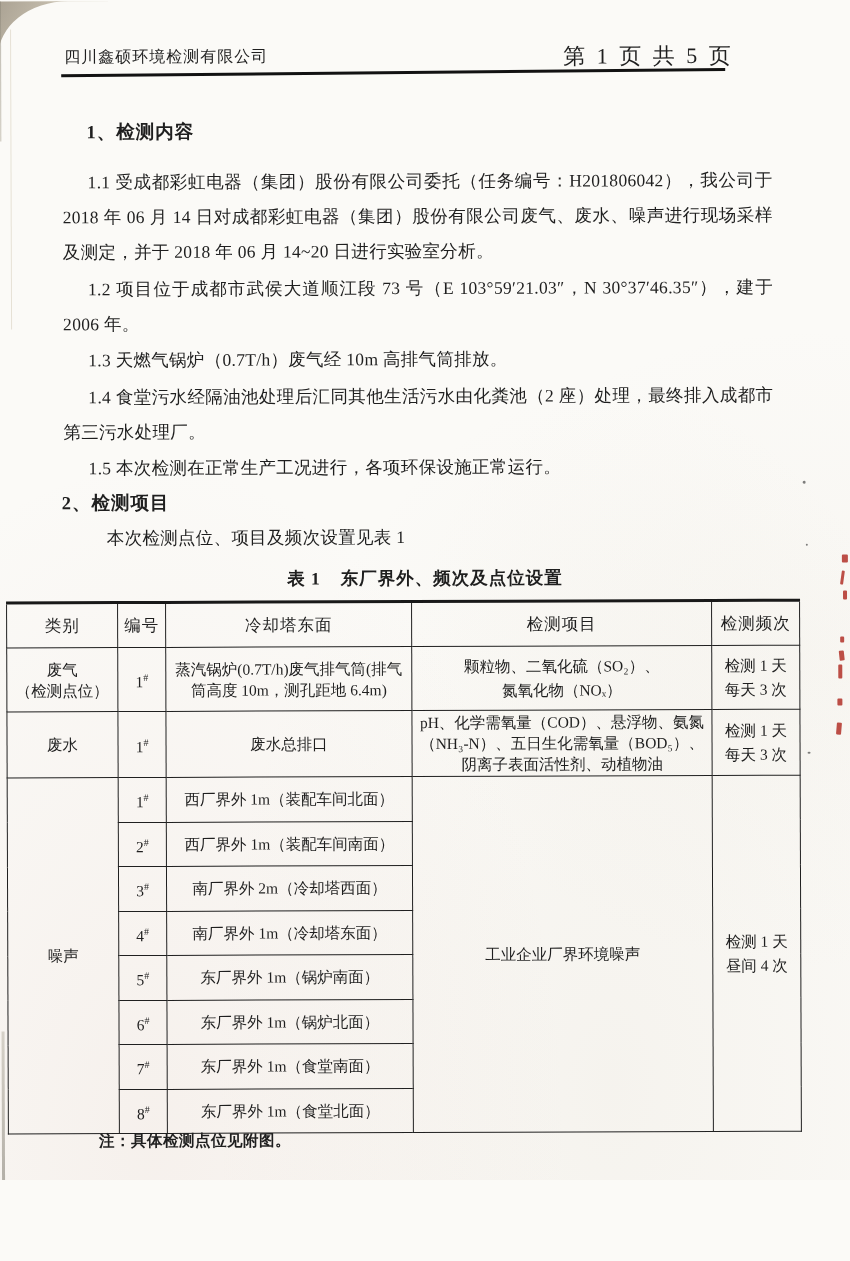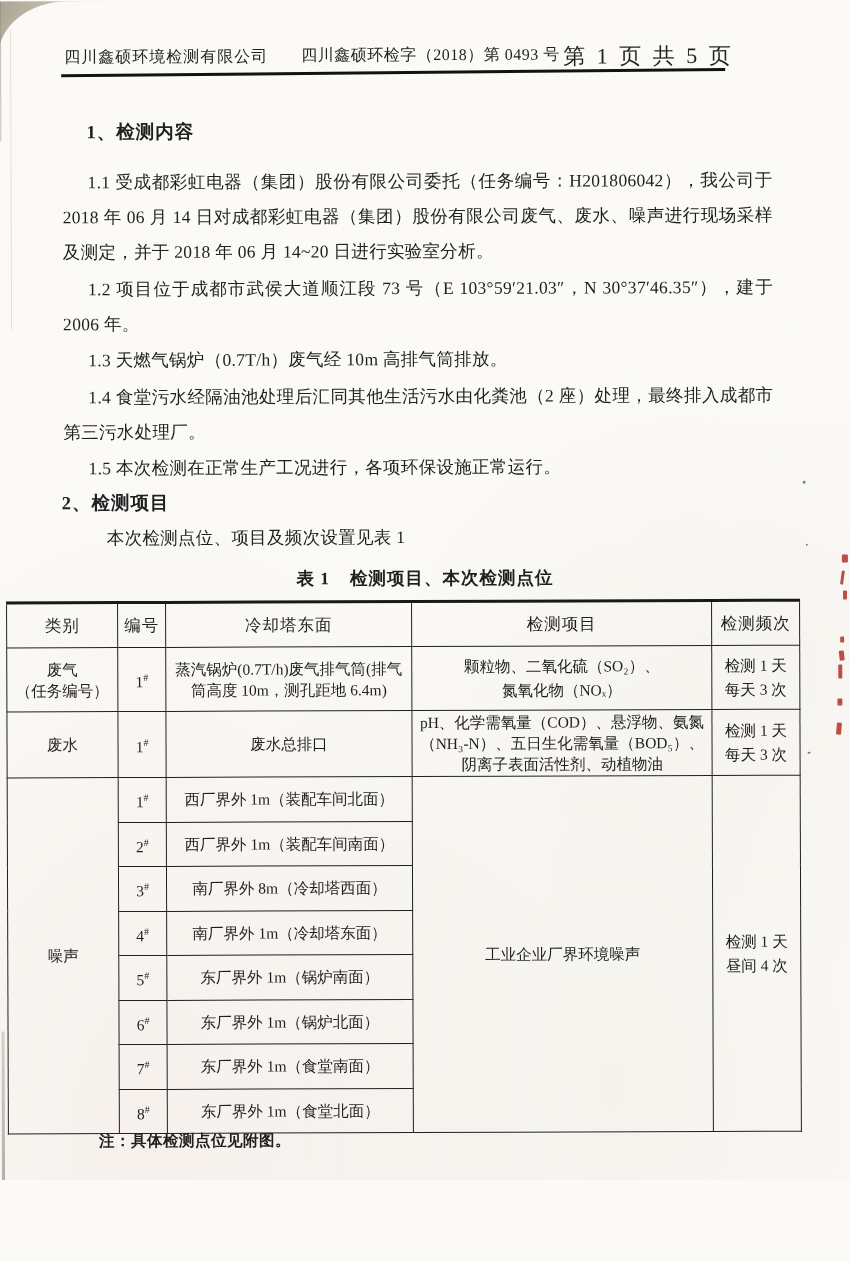--- a/index.html
+++ b/index.html
@@ -78,36 +78,35 @@
     <div class="seal-frag" style="left:842px;top:556px;width:6px;height:8px;"></div>
     <div class="seal-frag" style="left:841px;top:572px;width:3px;height:14px;transform:rotate(8deg);"></div>
     <div class="seal-frag" style="left:843px;top:592px;width:4px;height:9px;"></div>
     <div class="seal-frag" style="left:840px;top:638px;width:4px;height:6px;"></div>
     <div class="seal-frag" style="left:839px;top:652px;width:5px;height:10px;transform:rotate(-6deg);"></div>
     <div class="seal-frag" style="left:838px;top:666px;width:4px;height:14px;"></div>
     <div class="seal-frag" style="left:837px;top:700px;width:5px;height:7px;"></div>
     <div class="seal-frag" style="left:836px;top:724px;width:5px;height:12px;transform:rotate(5deg);"></div>
 
     <div class="hdr-company">四川鑫硕环境检测有限公司</div>
-    <div class="hdr-docno">四川鑫硕环检字（2018）第 0493 号</div>
     <div class="hdr-pageinfo">第 1 页 共 5 页</div>
     <div class="hdr-rule"></div>
 
     <div class="h-sec" style="top:118px;left:88px;">1、检测内容</div>
     <div class="para" style="top:164px;">1.1 受成都彩虹电器（集团）股份有限公司委托（任务编号：H201806042），我公司于 2018 年 06 月 14 日对成都彩虹电器（集团）股份有限公司废气、废水、噪声进行现场采样及测定，并于 2018 年 06 月 14~20 日进行实验室分析。</div>
     <div class="para" style="top:271px;">1.2 项目位于成都市武侯大道顺江段 73 号（E 103°59′21.03″，N 30°37′46.35″），建于 2006 年。</div>
     <div class="para" style="top:342px;">1.3 天燃气锅炉（0.7T/h）废气经 10m 高排气筒排放。</div>
     <div class="para" style="top:379px;">1.4 食堂污水经隔油池处理后汇同其他生活污水由化粪池（2 座）处理，最终排入成都市第三污水处理厂。</div>
     <div class="para" style="top:450px;">1.5 本次检测在正常生产工况进行，各项环保设施正常运行。</div>
 
     <div class="h-sec" style="top:489px;left:62px;">2、检测项目</div>
     <div class="intro" style="top:525px;">本次检测点位、项目及频次设置见表 1</div>
 
     <div class="tbl-title">
-      <span class="lab">表 1</span><span>检测项目、本次检测点位</span>
+      <span class="lab">表 1</span><span>东厂界外、频次及点位设置</span>
     </div>
 
     <table class="t1">
       <colgroup>
         <col style="width:111px">
           <col style="width:48px">
           <col style="width:246px">
           <col style="width:300px">
           <col style="width:88px">
       </colgroup>
@@ -115,21 +114,21 @@
           <tr class="hdr-row">
         <td>类别</td>
         <td>编号</td>
         <td>冷却塔东面</td>
         <td>检测项目</td>
         <td>检测频次</td>
       </tr>
       <tr class="gas-row">
         <td>
           <div>废气</div>
-          <div>（任务编号）</div>
+          <div>（检测点位）</div>
         </td>
         <td class="num"><span>1</span><sup>#</sup></td>
         <td class="site lh24">蒸汽锅炉(0.7T/h)废气排气筒(排气筒高度 10m，测孔距地 6.4m)</td>
         <td>
           <div class="lh24">颗粒物、二氧化硫（SO₂）、</div>
           <div class="lh24">氮氧化物（NOₓ）</div>
         </td>
         <td>
           <div class="lh24">检测 1 天</div>
           <div class="lh24">每天 3 次</div>
@@ -154,21 +153,21 @@
           <div class="lh24">检测 1 天</div>
           <div class="lh24">昼间 4 次</div>
         </td>
       </tr>
       <tr class="noise-row">
         <td class="num"><span>2</span><sup>#</sup></td>
         <td class="site">西厂界外 1m（装配车间南面）</td>
       </tr>
       <tr class="noise-row">
         <td class="num"><span>3</span><sup>#</sup></td>
-        <td class="site">南厂界外 8m（冷却塔西面）</td>
+        <td class="site">南厂界外 2m（冷却塔西面）</td>
       </tr>
       <tr class="noise-row">
         <td class="num"><span>4</span><sup>#</sup></td>
         <td class="site">南厂界外 1m（冷却塔东面）</td>
       </tr>
       <tr class="noise-row">
         <td class="num"><span>5</span><sup>#</sup></td>
         <td class="site">东厂界外 1m（锅炉南面）</td>
       </tr>
       <tr class="noise-row">

